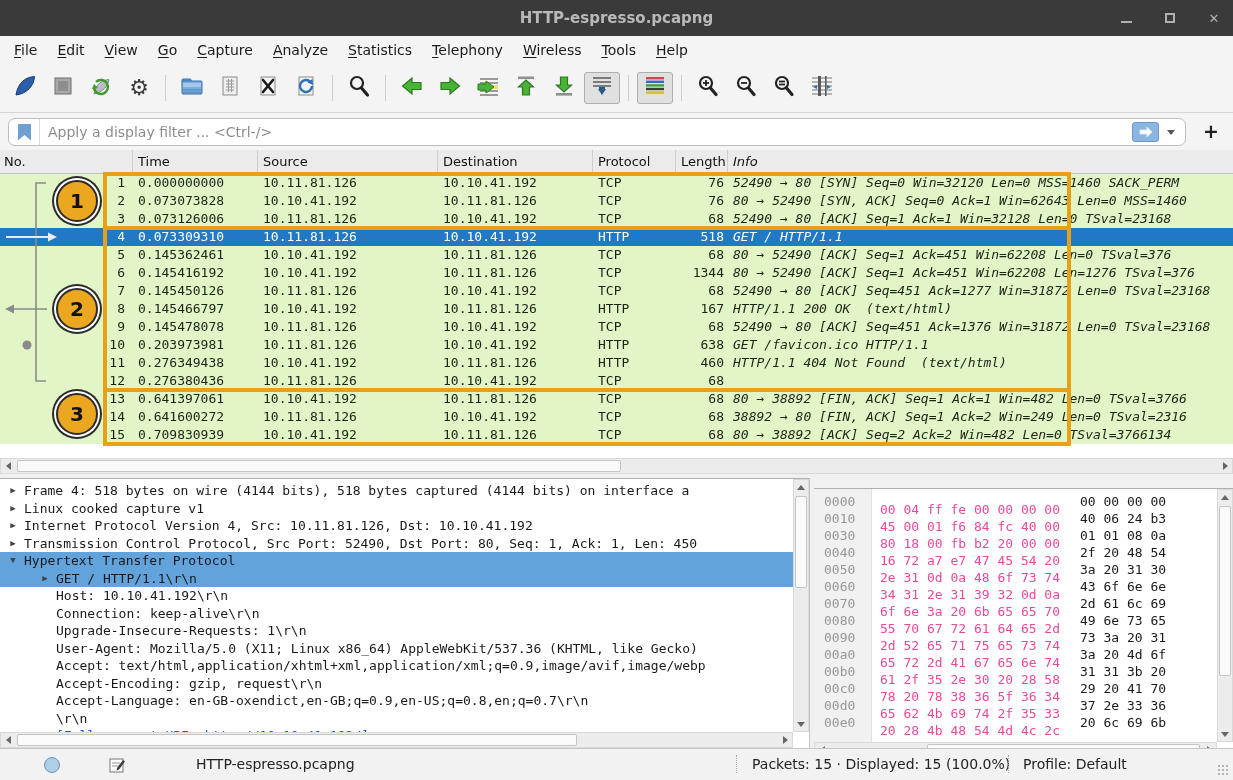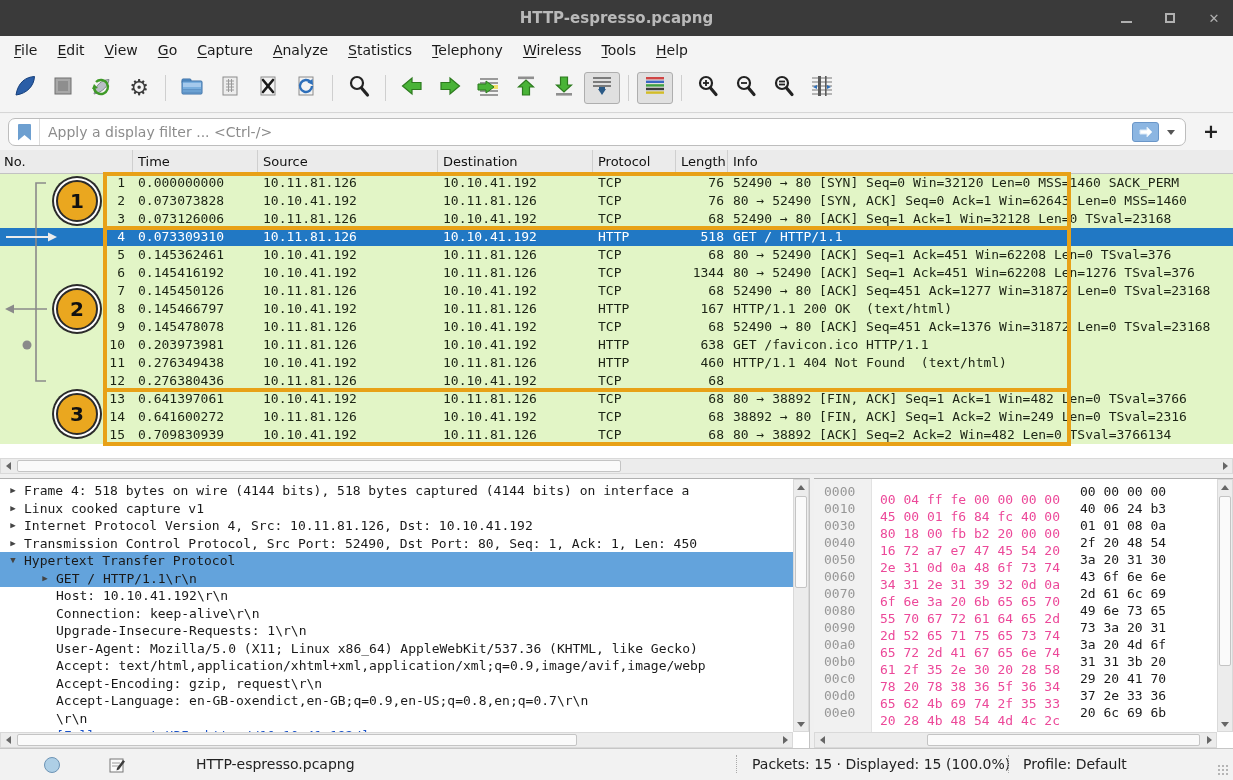--- a/index.html
+++ b/index.html
@@ -44,21 +44,21 @@
   .mono, .prow, .dline, .hrow { font-family:"DejaVu Sans Mono","Liberation Mono",monospace; }
   .prow { display:flex; height:18px; line-height:18px; font-size:13px; background:#e2f5c6; color:#1c2415; }
   .prow.selected { background:#2178c4; color:#ffffff; }
   .prow .c { height:18px; overflow:hidden; white-space:pre; }
   .w-no   { width:133px; text-align:right; padding-right:8px; }
   .w-time { width:125px; padding-left:5px; }
   .w-src  { width:180px; padding-left:5px; }
   .w-dst  { width:155px; padding-left:5px; }
   .w-pro  { width:83px;  padding-left:5px; }
   .w-len  { width:52px;  text-align:right; padding-right:4px; }
-  .w-info { flex:1; padding-left:5px; }
+  .w-info { flex:1; padding-left:5px;font-style:italic; }
 
   .gutter { position:absolute; left:0; top:24px; width:60px; height:270px; pointer-events:none; z-index:4; }
 
   
   .overlay { position:absolute; left:0; top:0; width:1233px; height:780px; pointer-events:none; z-index:6; }
   .abox { position:absolute; border:4px solid #e8a117; }
   .acircle { position:absolute; width:42px; height:42px; border-radius:50%; background:#eaa71f; border:2px solid #2b2b2b; box-shadow:0 0 0 2px #ffffff, 0 0 0 4px #2b2b2b; display:flex; align-items:center; justify-content:center; font-weight:bold; font-size:20px; color:#111; font-family:"DejaVu Sans",sans-serif; }
 
   
   .sb { background:#ececec; border:1px solid #d9d9d9; position:absolute; }
@@ -82,21 +82,21 @@
   .ind0 .arrow { margin-left:8px; }
   .ind0 .txt { margin-left:6px; }
   .ind1 .arrow { margin-left:40px; }
   .ind1 .txt { margin-left:6px; }
   .ind2 .txt { margin-left:56px; }
   .dline.selected { background:#63a3dc; }
   .dline .txt.link { color:#1b53c8; }
 
   
   .vsplit { position:absolute; top:478px; left:810px; width:4px; height:270px; background:#f0f0f0; }
-  .hexpane { position:absolute; top:478px; left:814px; width:419px; height:270px; background:#ffffff; border-top:1px solid #b0b0b0; overflow:hidden; }
+  .hexpane { position:absolute; top:488px; left:814px; width:419px; height:270px; background:#ffffff; border-top:1px solid #b0b0b0; overflow:hidden; }
   .offstrip { position:absolute; left:0; top:0; width:58px; bottom:16px; background:#f1f1f1; border-right:1px solid #e2e2e2; }
   .hrows { position:absolute; left:0; top:4px; right:16px; bottom:16px; overflow:hidden; }
   .hrow { height:17px; line-height:17px; font-size:13px; white-space:pre; display:flex; }
   .hrow .off { width:58px; color:#979797; text-align:left; padding-left:10px; flex:none; }
   .hrow .hb1 { margin-left:8px; color:#ec4899;margin-top:8px; }
   .hrow .hb2 { margin-left:20px; color:#1a1a1a; }
 
   
   .statusbar { position:absolute; top:748px; left:0; width:1233px; height:32px; background:#f2f2f2; border-top:1px solid #c6c6c6; font-size:14px; color:#222; }
   .expert-circle { position:absolute; left:44px; top:8px; width:16px; height:16px; border-radius:50%; background:#aecfe6; border:1px solid #6d94b5; }

